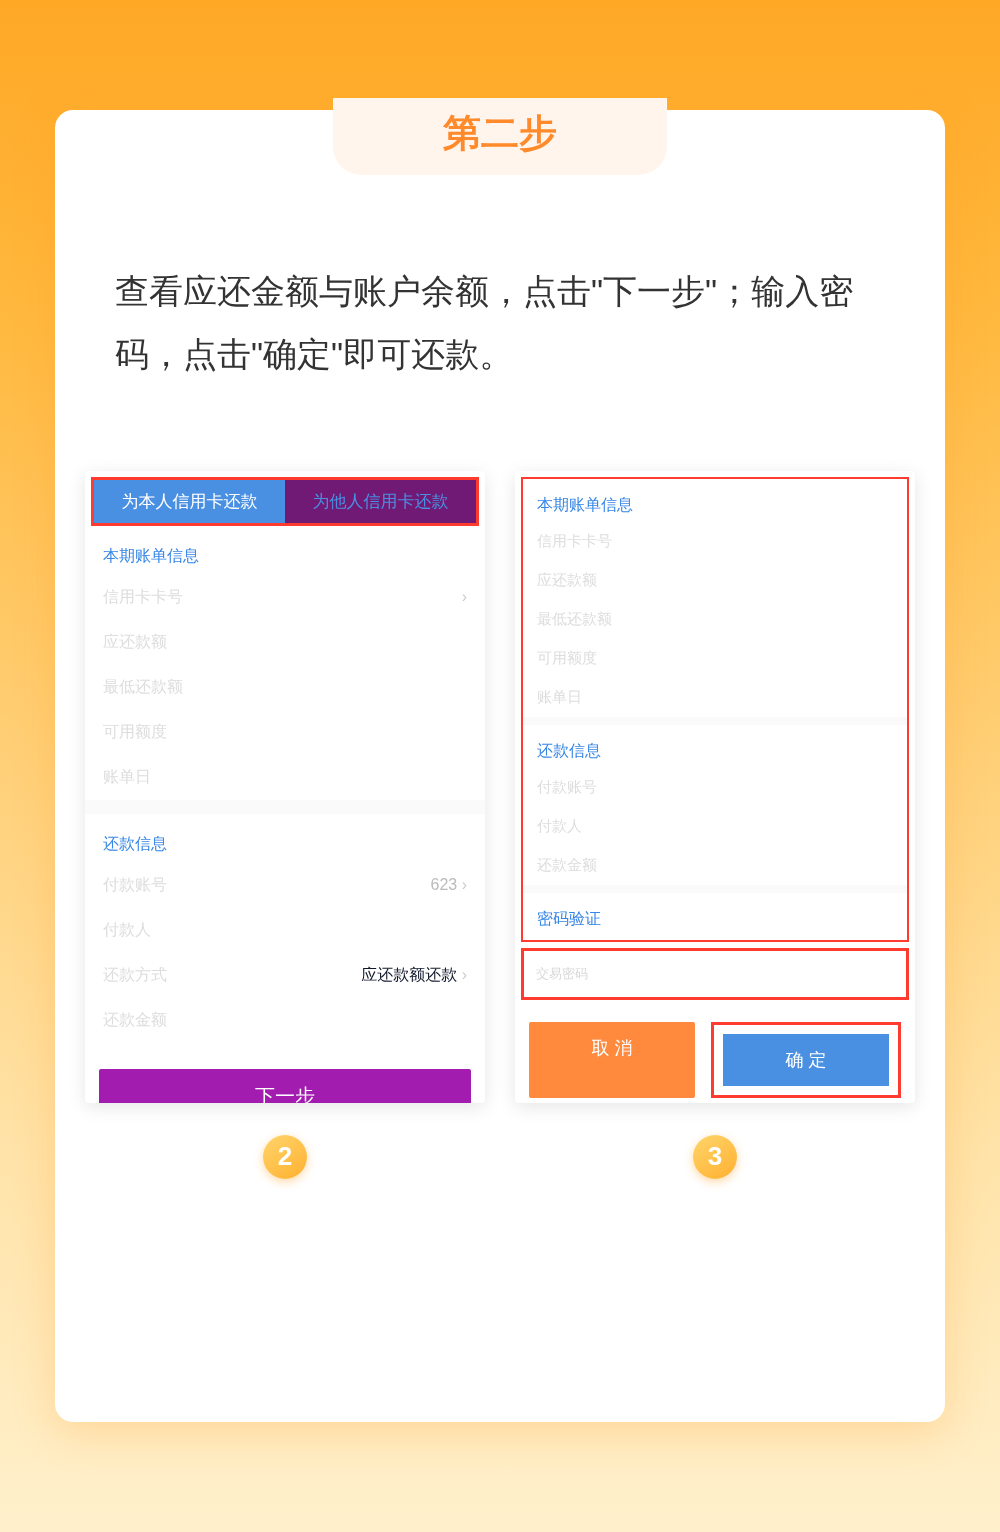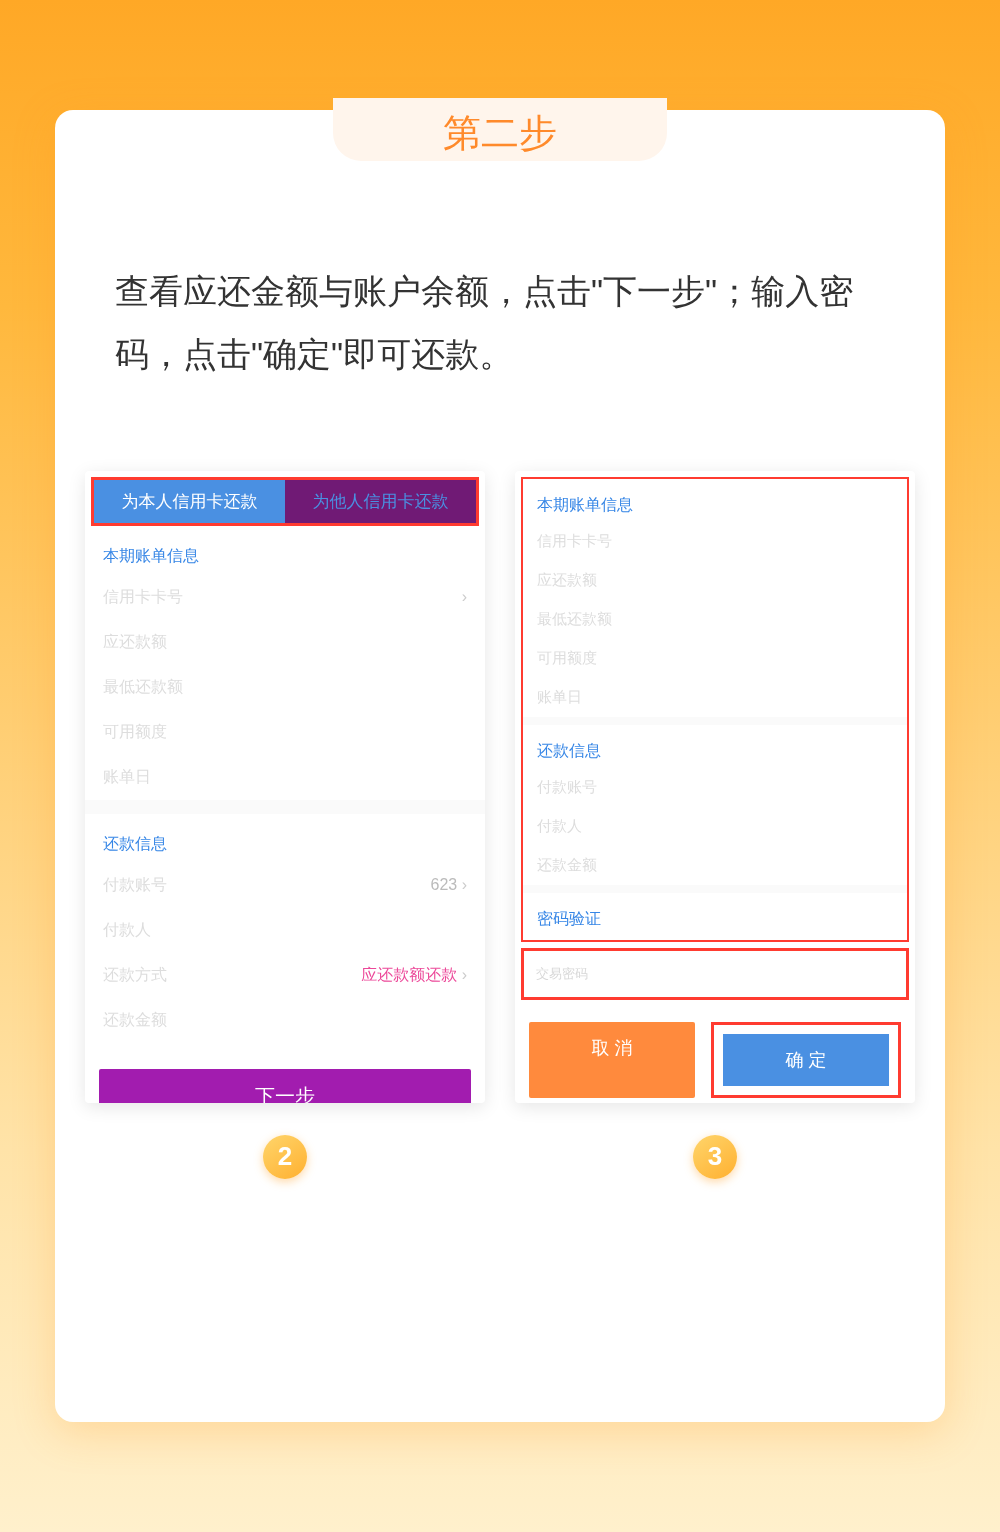--- a/index.html
+++ b/index.html
@@ -22,25 +22,25 @@
       position: relative;
       box-shadow: 0 10px 40px rgba(255,150,30,0.25);
       padding-top: 150px;
     }
     .step-tab {
       position: absolute;
       top: -12px;
       left: 50%;
       transform: translateX(-50%);
       background: #FFF5EC;
-      padding: 10px 110px 2px;
+      padding: 10px 110px 16px;
       border-radius: 0 0 28px 28px;
       color: #FF8A2B;
       font-size: 38px;
-      font-weight: 400;
+      font-weight: 700;
       z-index: 2;
     }
     .description {
       padding: 0 60px;
       color: #333333;
       font-size: 34px;
       line-height: 1.85;
     }
     .screenshots {
       display: flex;
@@ -225,21 +225,21 @@
         <div class="section-title">还款信息</div>
         <div class="field-row">
           <span class="field-label">付款账号</span>
           <span><span class="field-value">623</span> <span class="chevron">›</span></span>
         </div>
         <div class="field-row">
           <span class="field-label">付款人</span>
         </div>
         <div class="field-row">
           <span class="field-label">还款方式</span>
-          <span><span class="field-value" style="color:#ec4899;">应还款额还款</span> <span class="chevron">›</span></span>
+          <span><span class="field-value" style="color:#0f172a;">应还款额还款</span> <span class="chevron">›</span></span>
         </div>
         <div class="field-row">
           <span class="field-label">还款金额</span>
         </div>
         <div class="next-btn">下一步</div>
       </div>
       <div class="badge">2</div>
     </div>
 
     <div class="screenshot-wrap">

